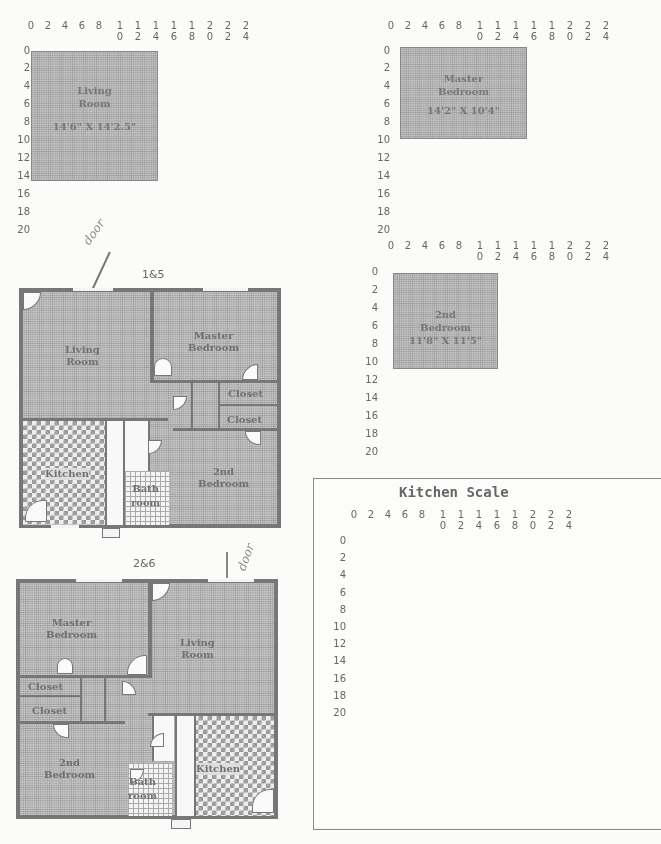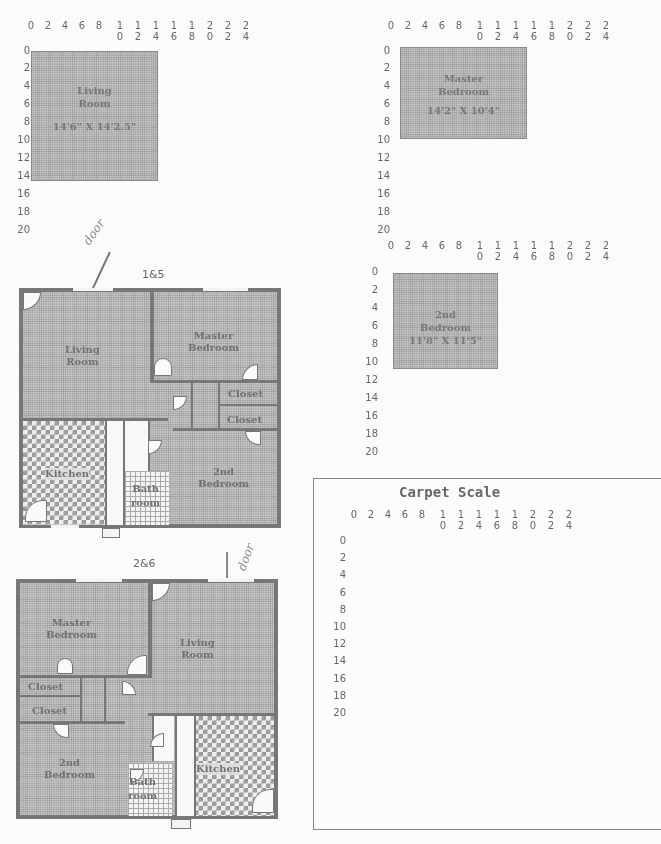--- a/index.html
+++ b/index.html
@@ -404,21 +404,21 @@
     </div>
   <div class="lbl" style="left:108px; top:192px; line-height:14px;">
       <div>Bath</div>
       <div>room</div>
     </div>
   <div class="lbl" style="left:176px; top:180px; background:#ddd;">Kitchen</div>
 </div>
 <div class="abs" style="left:171px; top:819px; width:18px; height:8px; border:1px solid #777; background:#f4f4f4;"></div>
 
 <div class="carpet-box">
-  <div class="carpet-title">Carpet Scale</div>
+  <div class="carpet-title">Kitchen Scale</div>
   <div class="xticks" style="left:35px; top:30px;">
     <div class="xtick" style="left:0px">
         <div> </div>
         <div>0</div>
       </div>
     <div class="xtick" style="left:17px">
         <div> </div>
         <div>2</div>
       </div>
     <div class="xtick" style="left:34px">

